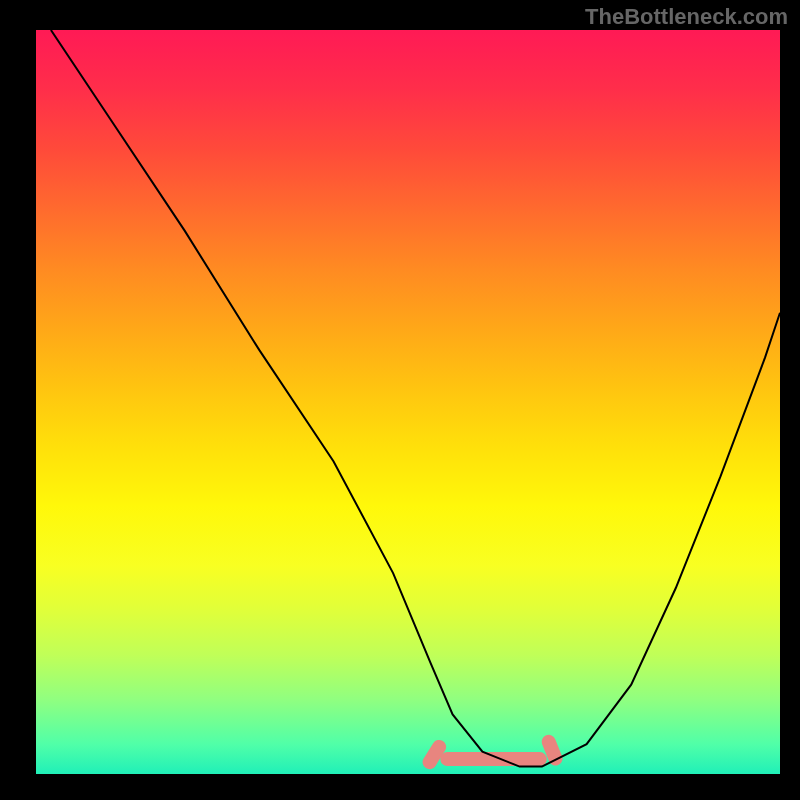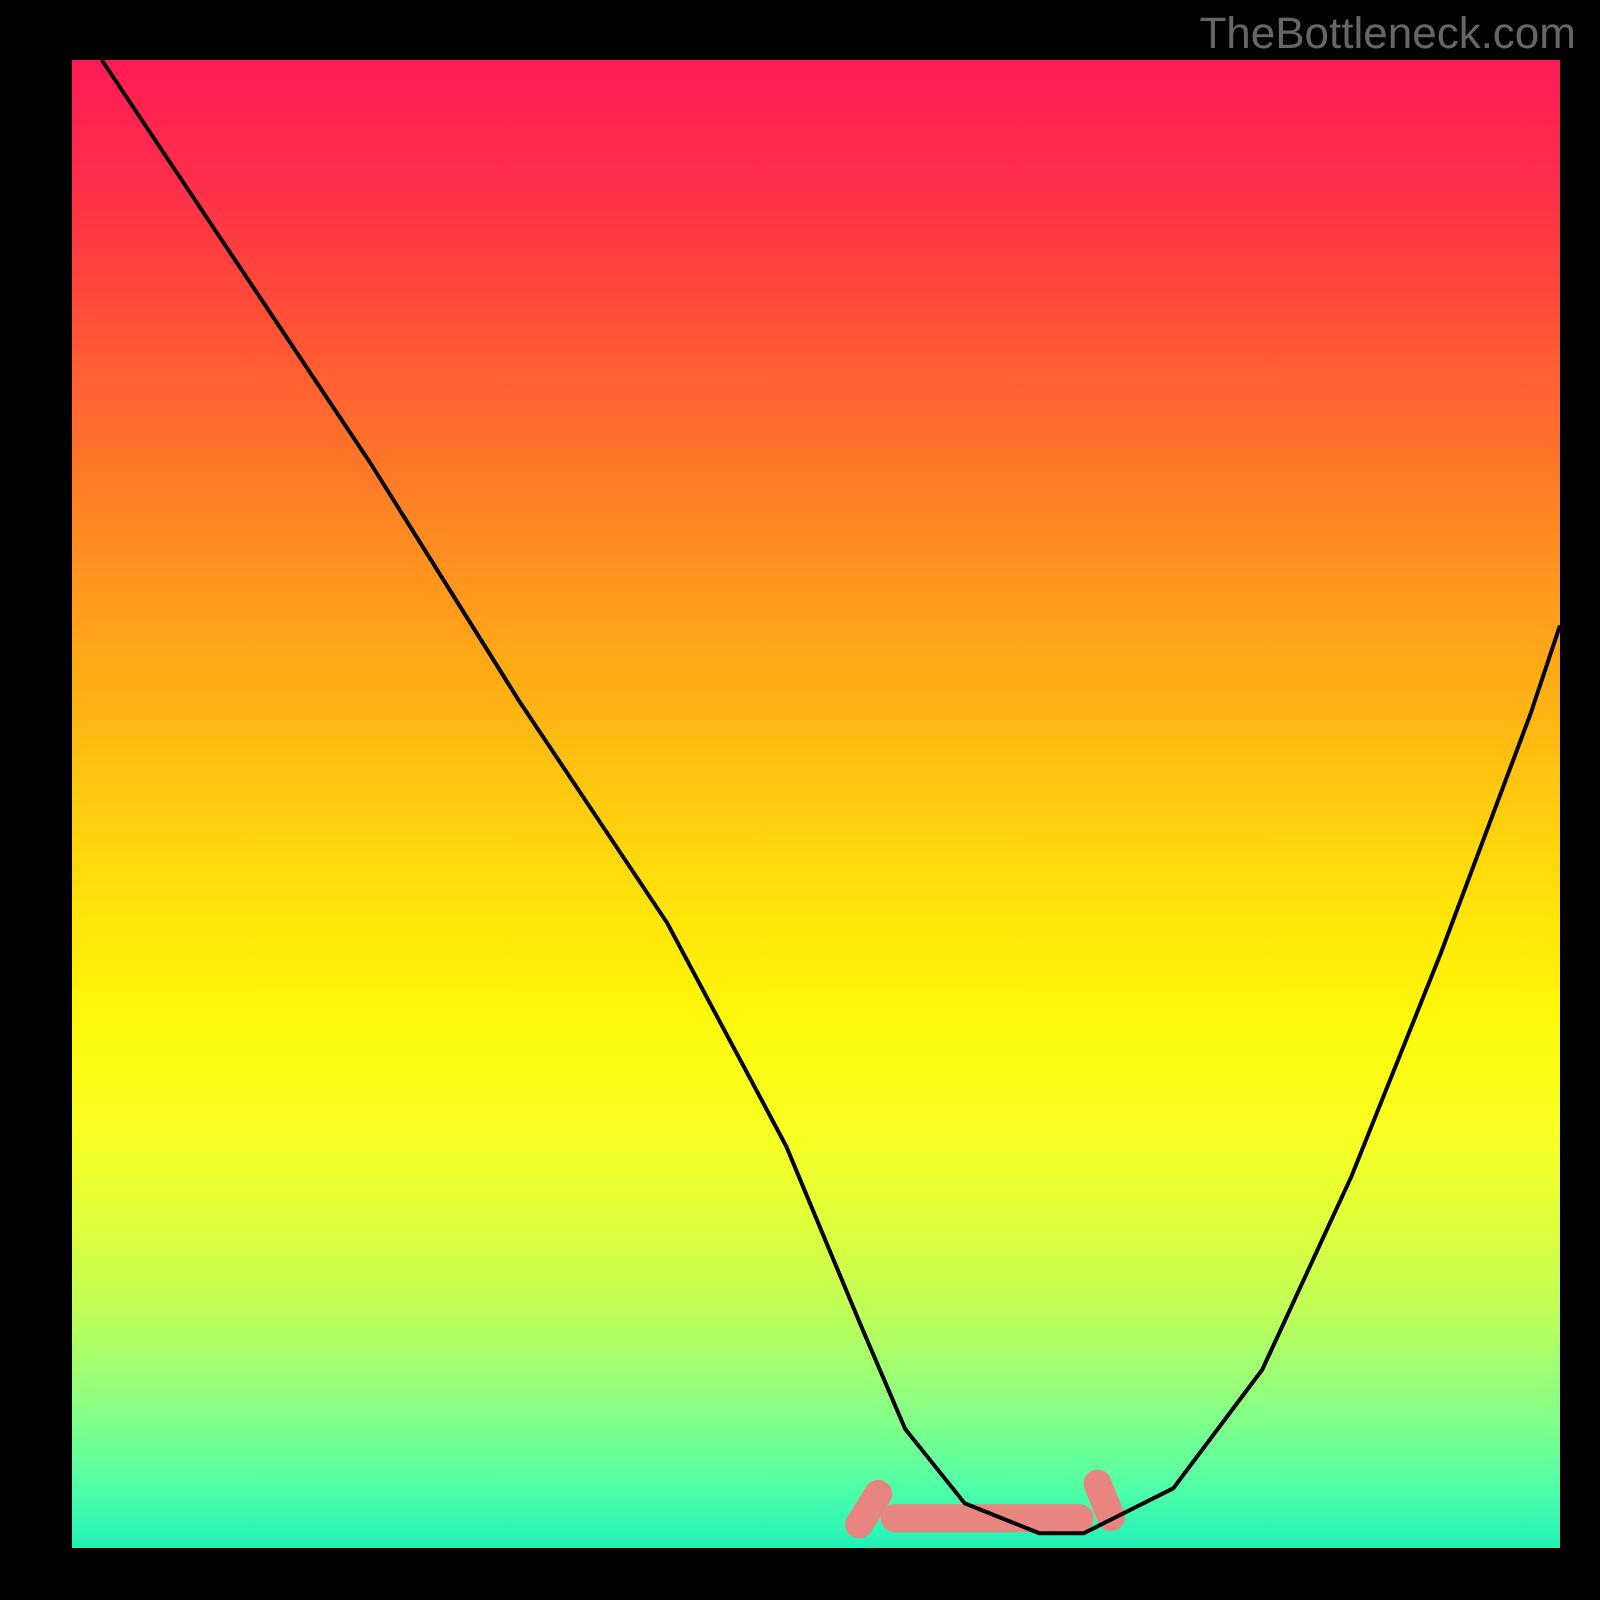--- a/index.html
+++ b/index.html
@@ -16,21 +16,21 @@
     width: 800px;
     height: 800px;
     background: #000;
   }
   .watermark {
     position: absolute;
     top: 4px;
     right: 12px;
     color: #666;
     font-size: 22px;
-    font-weight: 400;
+    font-weight: 700;
     z-index: 10;
   }
   .plot-area {
     position: absolute;
     left: 36px;
     top: 30px;
     width: 744px;
     height: 744px;
     background: linear-gradient(to bottom,
       #ff1a55 0%,

